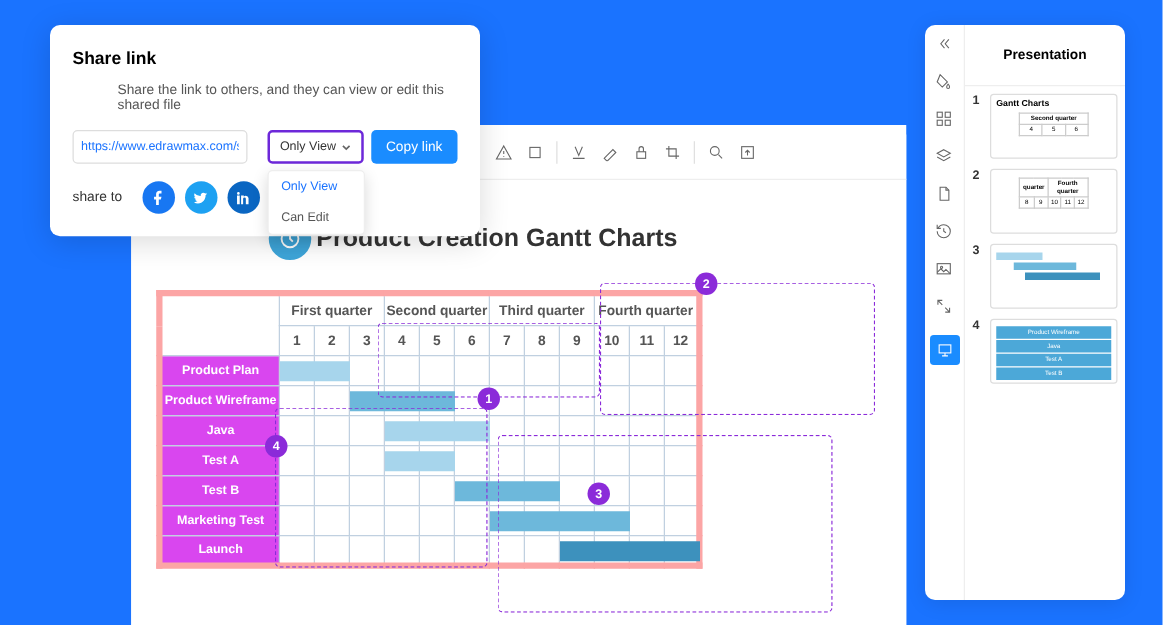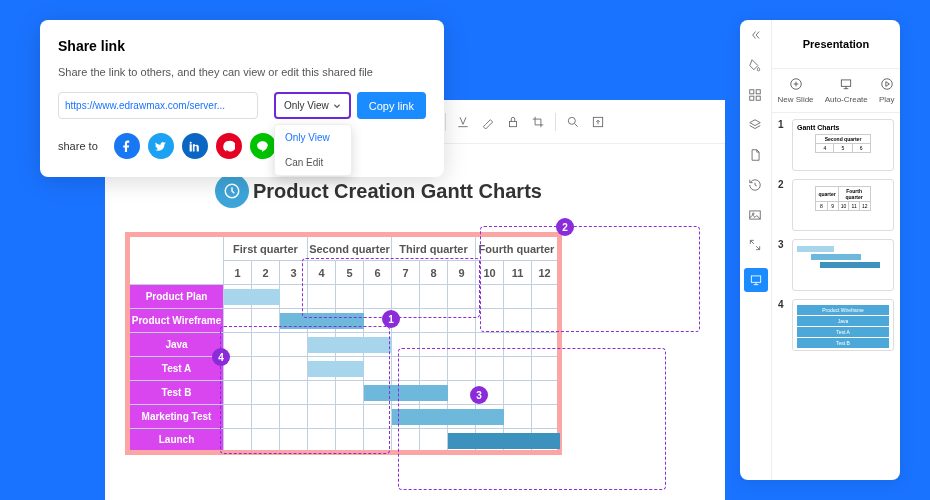--- a/index.html
+++ b/index.html
@@ -21,23 +21,23 @@
 .gantt .mrow th{width:28px;height:24px;}
 .gantt tbody td.label{width:96px;height:24px;background:#d946ef;color:#fff;font-size:10px;font-weight:600;}
 .gantt tbody td.cell{width:28px;height:24px;position:relative;}
 .bar{position:absolute;top:4px;height:16px;left:0;}
 .bar.light{background:#a7d5ec;}
 .bar.mid{background:#6db8db;}
 .bar.dark{background:#3d91bd;}
 .callout{position:absolute;border:1.5px dashed #8b2bd9;border-radius:4px;}
 .cnum{position:absolute;width:18px;height:18px;background:#8b2bd9;color:#fff;border-radius:50%;display:flex;align-items:center;justify-content:center;font-size:10px;font-weight:700;}
 
-.modal{position:absolute;left:40px;top:20px;width:404px;background:#fff;border-radius:8px;box-shadow:0 4px 24px rgba(0,0,0,.15);padding:18px;}
+.modal{position:absolute;left:40px;top:20px;width:344px;background:#fff;border-radius:8px;box-shadow:0 4px 24px rgba(0,0,0,.15);padding:18px;}
 .modal h3{font-size:14px;font-weight:700;margin-bottom:12px;}
-.modal p{font-size:11px;color:#555;margin-bottom:14px;}
+.modal p{font-size:11px;color:#555;margin-bottom:14px;margin-left:36px;}
 .linkrow{display:flex;gap:6px;margin-bottom:14px;align-items:stretch;}
 .linkrow input{flex:1;min-width:0;border:1px solid #ddd;border-radius:4px;padding:6px;font-size:10px;color:#1a73ff;}
 .sel{border:2px solid #6d28d9;border-radius:4px;padding:6px 8px;font-size:10px;color:#333;display:flex;align-items:center;gap:4px;position:relative;cursor:pointer;margin-left:10px;}
 .sel svg{width:8px;height:8px;stroke:#666;fill:none;stroke-width:2;}
 .dropdown{position:absolute;top:30px;left:-2px;width:78px;background:#fff;border:1px solid #eee;border-radius:4px;box-shadow:0 4px 12px rgba(0,0,0,.15);}
 .dropdown div{padding:7px 10px;font-size:10px;color:#555;cursor:pointer;}
 .dropdown div.active{color:#1a73ff;}
 .copybtn{background:#1a8cff;color:#fff;border:none;border-radius:4px;padding:6px 12px;font-size:11px;cursor:pointer;}
 .shareto{display:flex;align-items:center;gap:10px;}
 .shareto span{font-size:11px;color:#333;margin-right:6px;}
@@ -422,43 +422,20 @@
         </svg></div>
     <div class="ri active">
         <svg viewBox="0 0 24 24">
           <rect x="4" y="5" width="16" height="11"></rect>
           <path d="M12 16v4M8 20h8"></path>
         </svg>
       </div>
   </div>
   <div class="rbody">
     <div class="rhead">Presentation</div>
-    <div class="ractions">
-      <div class="ract">
-          <svg viewBox="0 0 24 24">
-            <circle cx="12" cy="12" r="9"></circle>
-            <path d="M12 8v8M8 12h8"></path>
-          </svg>
-          <span>New Slide</span>
-        </div>
-      <div class="ract">
-          <svg viewBox="0 0 24 24">
-            <rect x="4" y="5" width="16" height="11"></rect>
-            <path d="M12 16v4M8 20h8"></path>
-          </svg>
-          <span>Auto-Create</span>
-        </div>
-      <div class="ract">
-          <svg viewBox="0 0 24 24">
-            <circle cx="12" cy="12" r="9"></circle>
-            <path d="M10 8l6 4-6 4z"></path>
-          </svg>
-          <span>Play</span>
-        </div>
-    </div>
     <div class="slides">
       <div class="slide">
         <div class="sn">1</div>
         <div class="thumb">
             <div class="tt">Gantt  Charts</div>
           <table>
               <tbody>
                 <tr>
                   <th colspan="3">Second quarter</th>
                 </tr>

